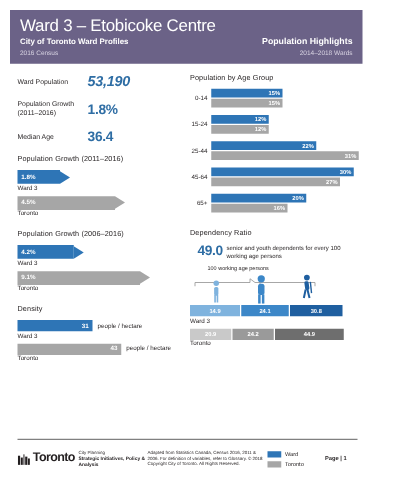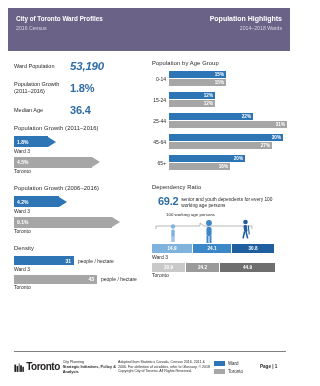--- a/index.html
+++ b/index.html
@@ -128,20 +128,21 @@
   .legend-sw.gray { background: #a6a6a6; }
   .legend-lbl { font-size: 4.5px; color: #231f20; }
   .pageno { font-size: 4.6px; color: #231f20; font-weight: bold; padding-top: 4px; }
 </style>
 </head>
 <body>
 
 <div class="page">
 
   <div class="header">
+    <div class="hdr-title">Ward 3 – Etobicoke Centre</div>
     <div class="hdr-row">
       <div class="hdr-sub-l">City of Toronto Ward Profiles</div>
       <div class="hdr-sub-r">Population Highlights</div>
     </div>
     <div class="hdr-row">
       <div class="hdr-sub2-l">2016 Census</div>
       <div class="hdr-sub2-r">2014–2018 Wards</div>
     </div>
   </div>
 
@@ -275,21 +276,21 @@
           <div class="age-bar gray" style="width:61px;">
               <span class="age-pct">16%</span>
             </div>
         </div>
       </div>
     </div>
 
     <div style="margin-top:13px;">
       <div class="sec-title">Dependency Ratio</div>
       <div class="dep-stat">
-        <span class="dep-num">69.2</span>
+        <span class="dep-num">49.0</span>
         <span class="dep-text">senior and youth dependents for every 100 working age persons</span>
       </div>
 
       <div class="dep-figs">
         <div style="position:absolute;left:14px;top:-1px;font-size:4.4px;color:#231f20;">100 working age persons</div>
 
         <svg width="138" height="14" style="position:absolute;left:0;top:5px;">
           <path d="M4 11 L4 8 L48 8 L48 5 L52 8 L56 8 L56 11 M56 8 L100 8 L100 11" stroke="#9a9a9a" stroke-width="0.7" fill="none"></path>
         </svg>
 

